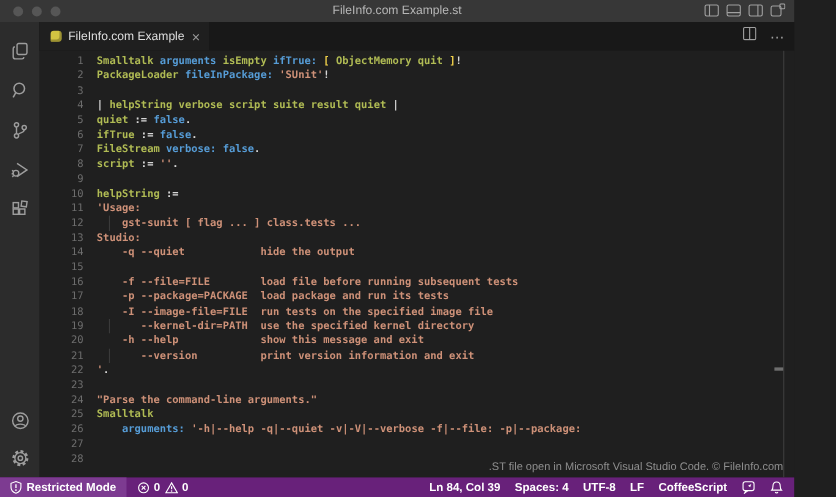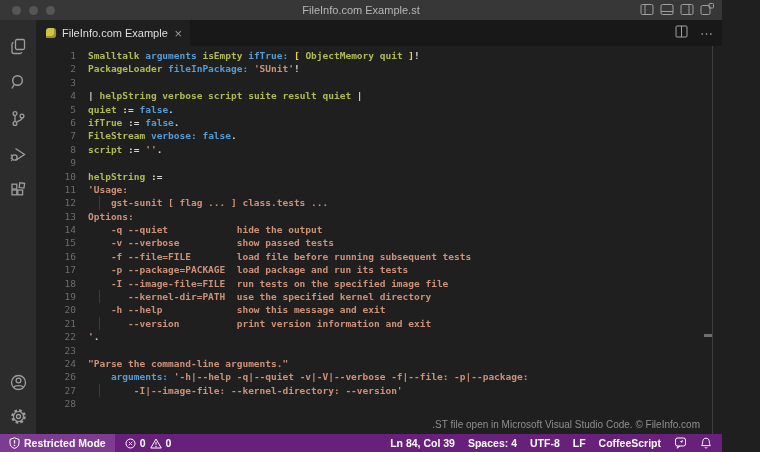--- a/index.html
+++ b/index.html
@@ -41,21 +41,21 @@
   .indent-guide { position:absolute; top:0; bottom:0; width:1px; background:#3a3a3a; }
   .tok-g { color:var(--tok-g,#b0bb54); }
   .tok-b { color:var(--tok-b,#569cd6); }
   .tok-s { color:var(--tok-s,#ce9178);text-align:center; }
   .tok-y { color:var(--tok-y,#eece4a); }
   .tok-w { color:var(--tok-w,#d6d6d6); }
 
   .scrollbar-rail { position:absolute; top:0; bottom:0; right:9px; width:1px; background:#3e3e3e; }
   .scrollbar-marker { position:absolute; right:1px; width:8px; height:3px; top:288px; background:#6e6e6e; }
 
-  .footer-note { position:absolute; right:22px; bottom:4px; font-size:10px; color:#8f8f8f; font-family:"Liberation Sans",sans-serif; font-weight:normal; }
+  .footer-note { position:absolute; right:10px; bottom:4px; font-size:10px; color:#8f8f8f; font-family:"Liberation Sans",sans-serif; font-weight:normal; }
 
   
   .statusbar { position:absolute; left:0; right:0; bottom:0; height:18px; background:var(--status-bg,#68217a); display:flex; align-items:flex-start; font-size:10.5px; font-weight:600; color:#fff; }
   .sb-left { display:flex; align-items:center; height:100%; }
   .sb-restricted { display:flex; align-items:center; gap:4px; height:100%; padding:0 9px; background:var(--restricted-bg,#7d3b91); cursor:pointer; }
   .sb-problems { display:flex; align-items:center; gap:4px; margin-left:10px; cursor:pointer; }
   .sb-right { margin-left:auto; display:flex; align-items:center; gap:13px; padding-right:10px; height:100%; }
   .sb-item { cursor:pointer; white-space:nowrap; }
   .sb-icon { display:flex; align-items:center; cursor:pointer; }
 </style>
@@ -183,34 +183,35 @@
             <div class="code-line"><div class="line-number">3</div><div class="line-text"></div></div>
             <div class="code-line"><div class="line-number">4</div><div class="line-text"><span class="tok-w">| </span><span class="tok-g">helpString verbose script suite result quiet </span><span class="tok-w">|</span></div></div>
             <div class="code-line"><div class="line-number">5</div><div class="line-text"><span class="tok-g">quiet </span><span class="tok-w">:= </span><span class="tok-b">false</span><span class="tok-w">.</span></div></div>
             <div class="code-line"><div class="line-number">6</div><div class="line-text"><span class="tok-g">ifTrue </span><span class="tok-w">:= </span><span class="tok-b">false</span><span class="tok-w">.</span></div></div>
             <div class="code-line"><div class="line-number">7</div><div class="line-text"><span class="tok-g">FileStream </span><span class="tok-b">verbose: </span><span class="tok-b">false</span><span class="tok-w">.</span></div></div>
             <div class="code-line"><div class="line-number">8</div><div class="line-text"><span class="tok-g">script </span><span class="tok-w">:= </span><span class="tok-s">''</span><span class="tok-w">.</span></div></div>
             <div class="code-line"><div class="line-number">9</div><div class="line-text"></div></div>
             <div class="code-line"><div class="line-number">10</div><div class="line-text"><span class="tok-g">helpString </span><span class="tok-w">:=</span></div></div>
             <div class="code-line"><div class="line-number">11</div><div class="line-text"><span class="tok-s">'Usage:</span></div></div>
             <div class="code-line"><div class="line-number">12</div><div class="line-text"><span class="indent-guide" style="left: 4ch;"></span><span class="tok-s">    gst-sunit [ flag ... ] class.tests ...</span></div></div>
-            <div class="code-line"><div class="line-number">13</div><div class="line-text"><span class="tok-s">Options:</span></div></div>
+            <div class="code-line"><div class="line-number">13</div><div class="line-text"><span class="tok-s">Studio:</span></div></div>
             <div class="code-line"><div class="line-number">14</div><div class="line-text"><span class="tok-s">    -q --quiet            hide the output</span></div></div>
-            <div class="code-line"><div class="line-number">15</div><div class="line-text"><span class="tok-s">    -v --verbose          show passed tests</span></div></div>
+            <div class="code-line"><div class="line-number">15</div></div>
             <div class="code-line"><div class="line-number">16</div><div class="line-text"><span class="tok-s">    -f --file=FILE        load file before running subsequent tests</span></div></div>
             <div class="code-line"><div class="line-number">17</div><div class="line-text"><span class="tok-s">    -p --package=PACKAGE  load package and run its tests</span></div></div>
             <div class="code-line"><div class="line-number">18</div><div class="line-text"><span class="tok-s">    -I --image-file=FILE  run tests on the specified image file</span></div></div>
             <div class="code-line"><div class="line-number">19</div><div class="line-text"><span class="indent-guide" style="left: 4ch;"></span><span class="tok-s">       --kernel-dir=PATH  use the specified kernel directory</span></div></div>
             <div class="code-line"><div class="line-number">20</div><div class="line-text"><span class="tok-s">    -h --help             show this message and exit</span></div></div>
             <div class="code-line"><div class="line-number">21</div><div class="line-text"><span class="indent-guide" style="left: 4ch;"></span><span class="tok-s">       --version          print version information and exit</span></div></div>
             <div class="code-line"><div class="line-number">22</div><div class="line-text"><span class="tok-s">'</span><span class="tok-w">.</span></div></div>
             <div class="code-line"><div class="line-number">23</div><div class="line-text"></div></div>
             <div class="code-line"><div class="line-number">24</div><div class="line-text"><span class="tok-s">"Parse the command-line arguments."</span></div></div>
+            <div class="code-line"><div class="line-number">25</div><div class="line-text"><span class="tok-g">Smalltalk</span></div></div>
             <div class="code-line"><div class="line-number">26</div><div class="line-text"><span class="tok-w">    </span><span class="tok-b">arguments: </span><span class="tok-s">'-h|--help -q|--quiet -v|-V|--verbose -f|--file: -p|--package:</span></div></div>
-            <div class="code-line"><div class="line-number">27</div><div class="line-text"><span class="indent-guide" style="left: 4ch;"></span><span class="tok-s">        -I|--image-file: --kernel-directory: --version'</span></div></div>
+            <div class="code-line"><div class="line-number">27</div></div>
             <div class="code-line"><div class="line-number">28</div></div>
           </div>
         <div class="scrollbar-rail">
           <div class="scrollbar-marker"></div>
         </div>
         <div class="footer-note">.ST file open in Microsoft Visual Studio Code. © FileInfo.com</div>
       </div>
     </div>
   </div>
 

